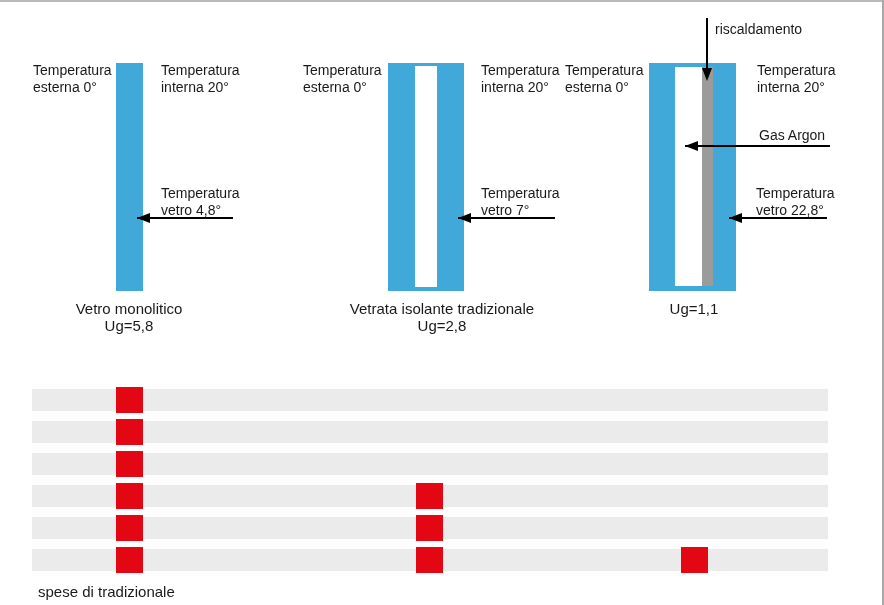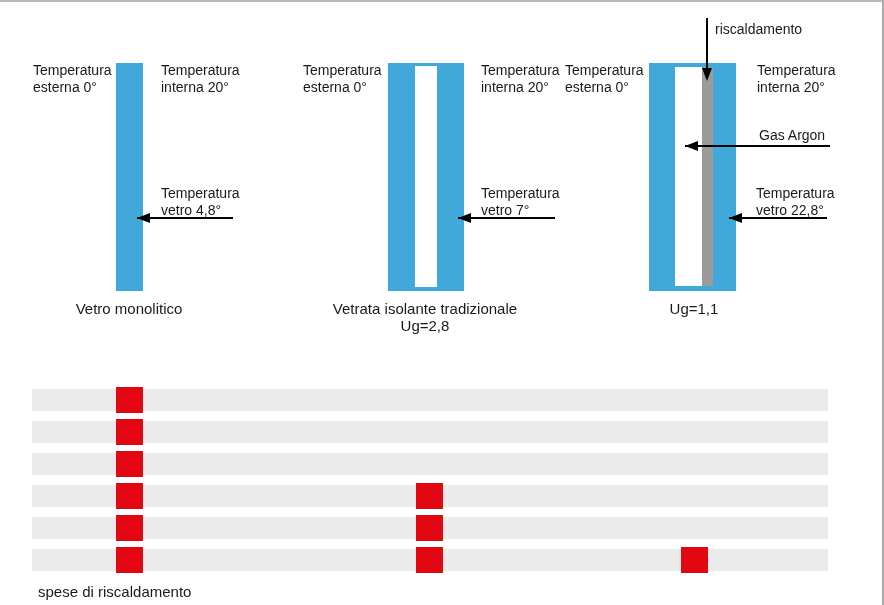--- a/index.html
+++ b/index.html
@@ -51,38 +51,39 @@
     <div>Temperatura</div>
     <div>interna 20°</div>
   </div>
   <div class="lbl" style="left:161px;top:185px;">
     <div>Temperatura</div>
     <div>vetro 4,8°</div>
   </div>
   <div class="hline" style="left:137px;top:217px;width:96px;"></div>
   <div class="caption" style="left:29px;top:301px;width:200px;">
     <div>Vetro monolitico</div>
+    <div>Ug=5,8</div>
   </div>
 
   <div class="glass-blue" style="left:388px;top:63px;width:76px;height:228px;"></div>
   <div class="air-gap" style="left:415px;top:66px;width:22px;height:221px;"></div>
   <div class="lbl" style="left:303px;top:62px;">
     <div>Temperatura</div>
     <div>esterna 0°</div>
   </div>
   <div class="lbl" style="left:481px;top:62px;">
     <div>Temperatura</div>
     <div>interna 20°</div>
   </div>
   <div class="lbl" style="left:481px;top:185px;">
     <div>Temperatura</div>
     <div>vetro 7°</div>
   </div>
   <div class="hline" style="left:458px;top:217px;width:97px;"></div>
-  <div class="caption" style="left:325px;top:301px;width:200px;">
+  <div class="caption" style="left:342px;top:301px;width:200px;">
     <div>Vetrata isolante tradizionale</div>
     <div>Ug=2,8</div>
   </div>
 
   <div class="glass-blue" style="left:649px;top:63px;width:87px;height:228px;"></div>
   <div class="air-gap" style="left:675px;top:67px;width:27px;height:219px;"></div>
   <div class="coating" style="left:702px;top:67px;width:11px;height:219px;"></div>
   <div class="vline" style="left:706px;top:18px;height:50px;"></div>
   <div class="lbl" style="left:715px;top:21px;">
     <div>riscaldamento</div>
@@ -119,14 +120,14 @@
       <div class="red-square" style="left: 84px; top: 94px;"></div>
       <div class="red-square" style="left: 384px; top: 94px;"></div>
       <div class="chart-row" style="top: 128px;"></div>
       <div class="red-square" style="left: 84px; top: 126px;"></div>
       <div class="red-square" style="left: 384px; top: 126px;"></div>
       <div class="chart-row" style="top: 160px;"></div>
       <div class="red-square" style="left: 84px; top: 158px;"></div>
       <div class="red-square" style="left: 384px; top: 158px;"></div>
       <div class="red-square" style="left: 649px; top: 158px;"></div>
     </div>
-  <div class="chart-label">spese di riscaldamento</div>
+  <div class="chart-label">spese di tradizionale</div>
 </div>
 
 </body></html>

